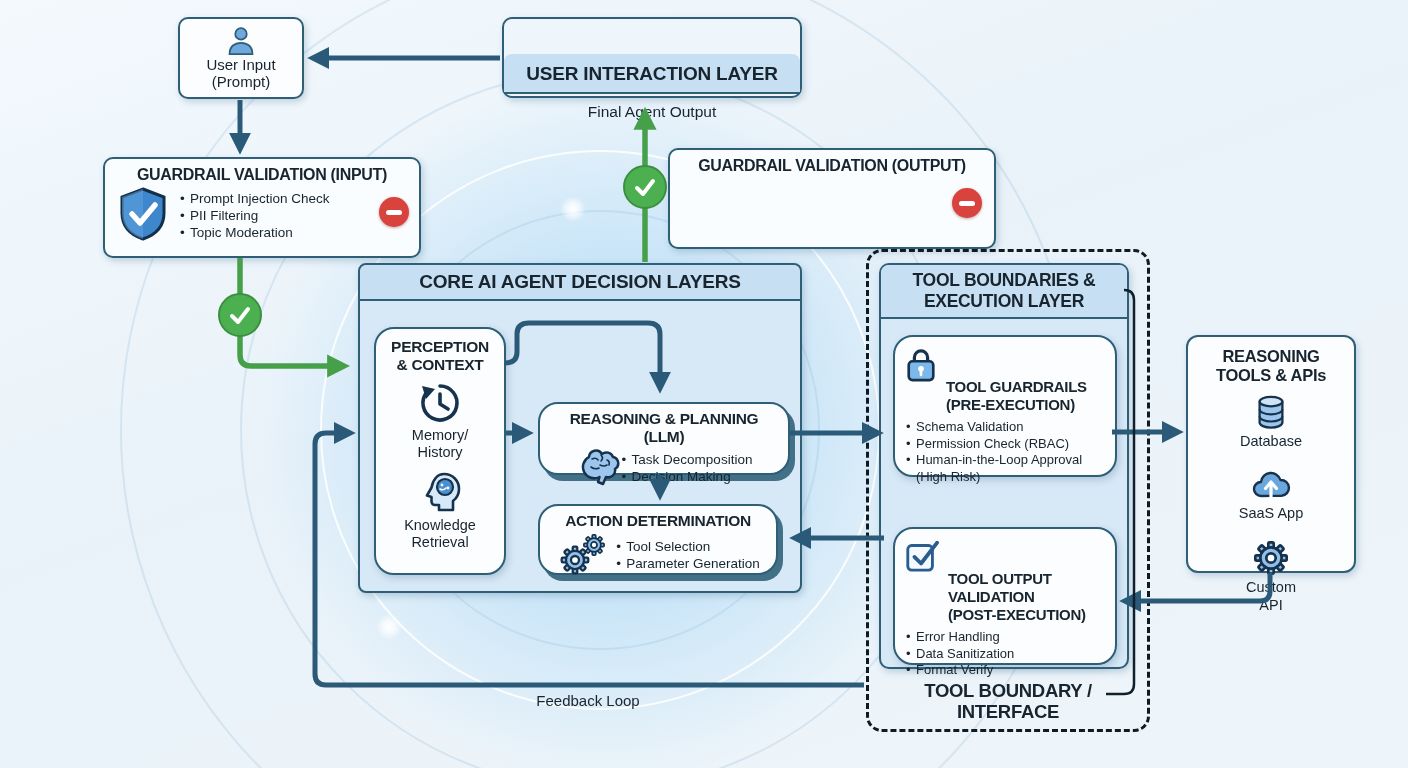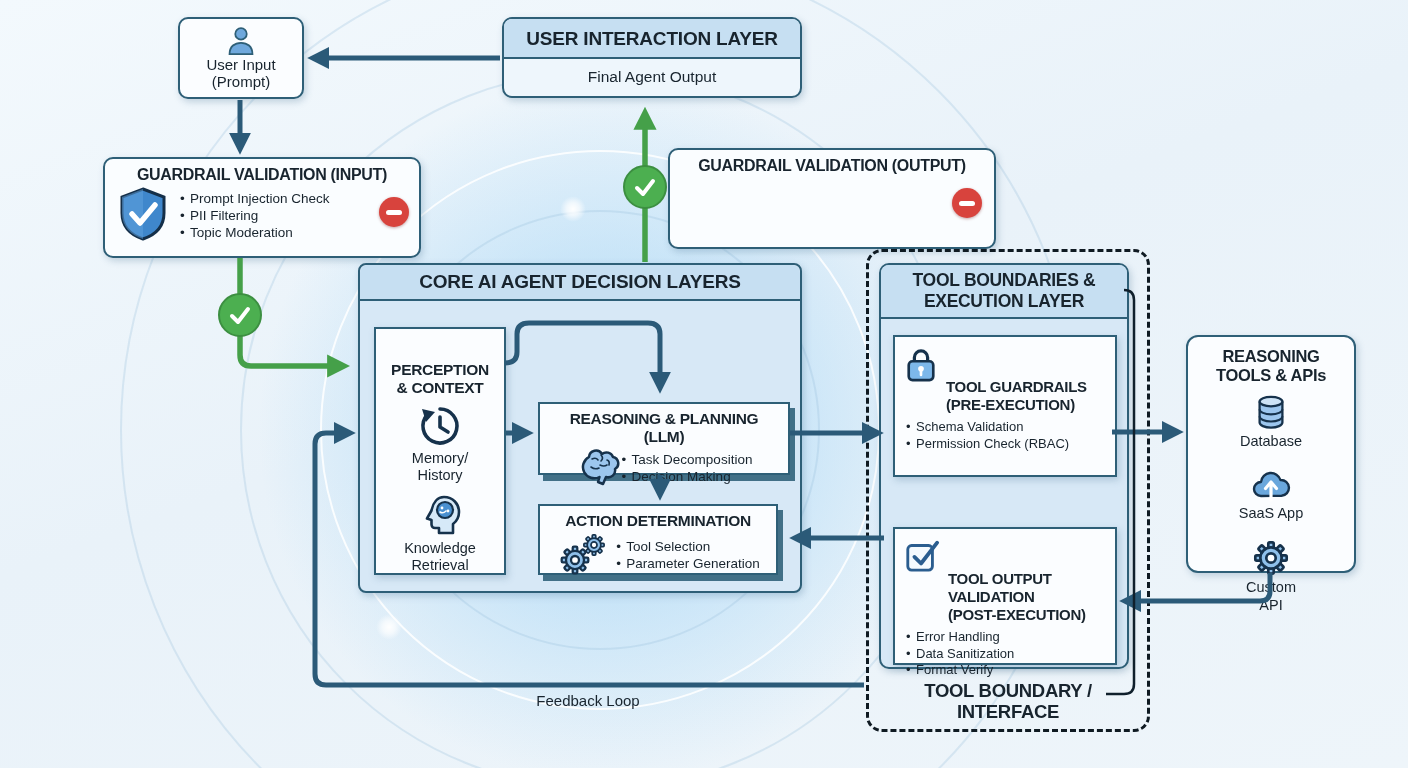--- a/index.html
+++ b/index.html
@@ -19,21 +19,21 @@
   
   .box{position:absolute;background:#fbfdff;border:2px solid #2e5f77;border-radius:10px;
     box-shadow:2px 3px 7px rgba(70,110,145,0.28);}
   
   .user-input{left:178px;top:17px;width:126px;height:82px;display:flex;flex-direction:column;
     align-items:center;justify-content:center;text-align:center;font-size:15px;line-height:17px;}
   
   .panel-head{background:#c6dff2;border-bottom:2px solid #2e5f77;border-radius:8px 8px 0 0;
     text-align:center;font-weight:bold;}
   .user-interaction{left:502px;top:17px;width:300px;height:81px;background:#eef6fc;}
-  .user-interaction .panel-head{height:40px;line-height:40px;font-size:19px;letter-spacing:-0.2px;}
+  .user-interaction .panel-head{height:40px;line-height:40px;font-size:19px;letter-spacing:-0.2px;margin-top:35px;}
   .user-interaction .panel-body{text-align:center;font-size:15.5px;padding-top:9px;}
   
   .guardrail{padding:7px 12px 6px 12px;background:#fafdff;}
   .gi{left:103px;top:157px;width:318px;height:101px;}
   .go{left:668px;top:148px;width:328px;height:101px;}
   .g-title{text-align:center;font-weight:bold;font-size:16px;letter-spacing:-0.3px;}
   .g-row{display:flex;align-items:center;margin-top:2px;}
   .bullets{list-style:none;margin:2px 0 0 0;padding:0;font-size:13.5px;line-height:17px;}
   .bullets li{position:relative;padding-left:11px;}
   .bullets li::before{content:"•";position:absolute;left:1px;}
@@ -43,22 +43,22 @@
     border-radius:2.5px;background:#ffffff;}
   .gi .block-badge{right:10px;top:38px;}
   .go .block-badge{right:12px;top:38px;}
   
   .core{left:358px;top:263px;width:444px;height:330px;background:#d7e8f6;border-radius:8px;}
   .core-head{height:36px;line-height:34px;font-size:19px;letter-spacing:-0.2px;}
   .perception{left:14px;top:62px;width:132px;height:248px;display:flex;flex-direction:column;
     align-items:center;text-align:center;padding-top:9px;}
   .perception .p-title{font-weight:bold;font-size:15.5px;line-height:18px;letter-spacing:-0.3px;}
   .p-label{font-size:14.5px;line-height:16.5px;margin-top:3px;}
-  .subbox{background:#fbfdff;border:2px solid #2e5f77;border-radius:0;position:absolute;
-    box-shadow:5px 6px 0 rgba(46,95,119,0.88);justify-content:flex-end;}
+  .subbox{background:#fbfdff;border:2px solid #2e5f77;border-radius:20px;position:absolute;
+    box-shadow:5px 6px 0 rgba(46,95,119,0.88);}
   .reasoning{left:178px;top:137px;width:252px;height:73px;padding:6px 8px;}
   .action{left:178px;top:239px;width:240px;height:71px;padding:6px 8px;}
   .sub-title{text-align:center;font-weight:bold;font-size:15.5px;letter-spacing:-0.3px;}
   .sub-row{display:flex;align-items:center;gap:1px;margin-top:2px;justify-content:center;}
   
   .tool-dashed{position:absolute;left:866px;top:249px;width:284px;height:483px;
     border:3px dashed #0f1a22;border-radius:16px;}
   .exec-panel{left:10px;top:11px;width:250px;height:406px;background:#d7e8f6;border-radius:10px;}
   .exec-head{padding:5px 20px;font-size:17.5px;line-height:21px;letter-spacing:-0.3px;border-radius:8px 8px 0 0;}
   .tool-guardrails{left:12px;top:70px;width:224px;height:142px;padding:8px 9px;}
@@ -230,20 +230,21 @@
             <rect x="16.6" y="25" width="2.8" height="7" rx="1.4" fill="#ffffff"></rect>
           </svg>
           <div class="tg-title">
             <span>TOOL GUARDRAILS</span><br>
             <span>(PRE-EXECUTION)</span>
           </div>
         </div>
         <ul class="small-bullets">
           <li>Schema Validation</li>
           <li>Permission Check (RBAC)</li>
+          <li>Human-in-the-Loop Approval (High Risk)</li>
         </ul>
       </div>
 
       <div class="subbox tool-output" style="box-shadow:2px 3px 7px rgba(70,110,145,0.28);">
         <div class="tg-head">
           <svg width="36" height="36" viewBox="0 0 38 38">
             <rect x="4" y="9" width="26" height="26" rx="4" fill="#f4fafe" stroke="#2a5d8f" stroke-width="3"></rect>
             <path d="M11 21 l7 7 L35 6" fill="none" stroke="#2a5d8f" stroke-width="4" stroke-linecap="round" stroke-linejoin="round"></path>
           </svg>
           <div class="tg-title">

